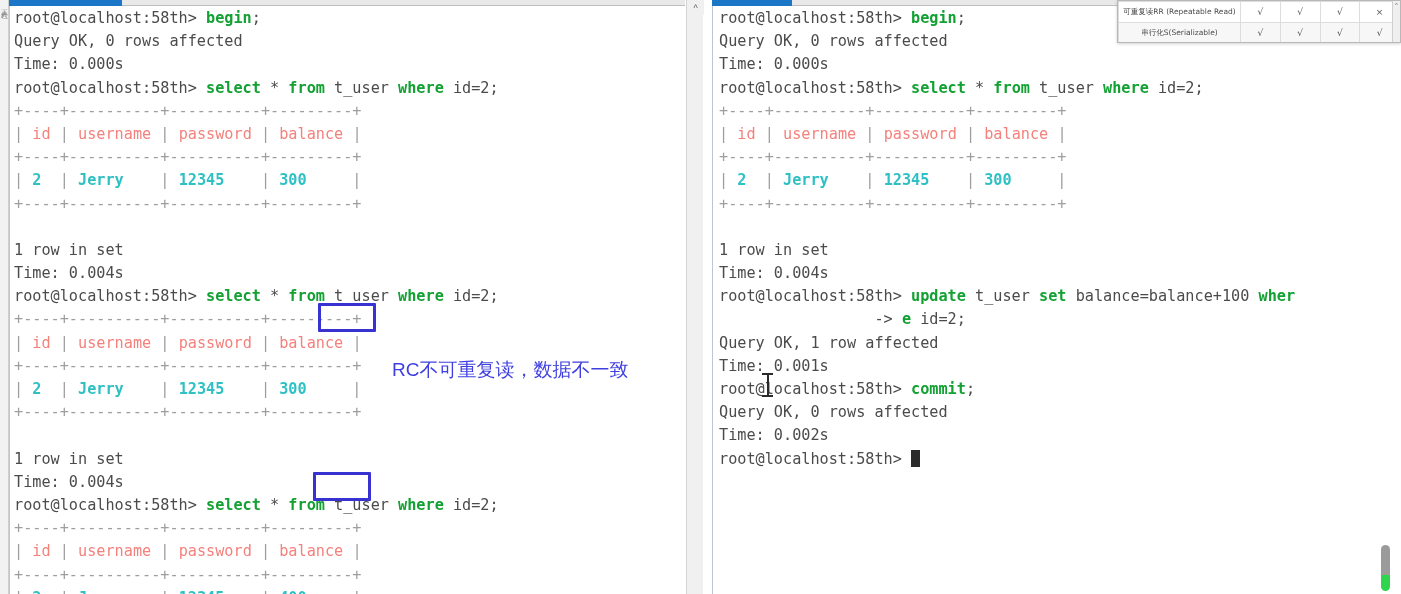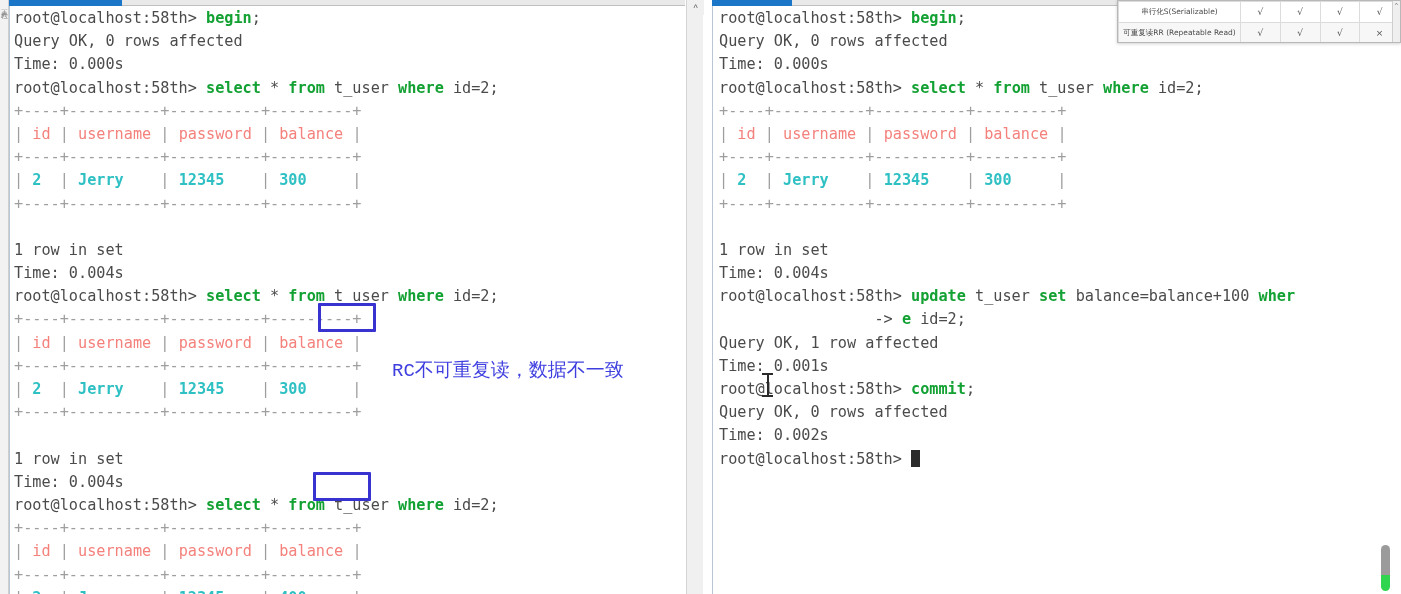--- a/index.html
+++ b/index.html
@@ -91,21 +91,21 @@
   .hl-box {
     position: absolute;
     border: 3px solid #3732d0;
     border-radius: 1px;
     pointer-events: none;
     z-index: 4;
   }
   .note-cn {
     position: absolute;
     color: #3f3fe0;
-    font-family: Liberation Mono, monospace;
+    font-family: Liberation Sans, sans-serif;
     font-size: 19px;
     white-space: nowrap;
     z-index: 4;
   }
 
   
   .scrollbar {
     position: absolute; top: 0;
     width: 17px; height: 594px;
     background: #f0f0f0;
@@ -239,32 +239,32 @@
 
   <div class="scrollbar" id="sb-right">
     <div class="sb-thumb"></div>
     <div class="sb-thumb-green"></div>
   </div>
 
   <div class="overlay-table">
     <table>
       <tbody id="overlay-body">
           <tr>
-            <td class="label">串行化S(Serializable)</td>
-            <td class="mark">√</td>
-            <td class="mark">√</td>
-            <td class="mark">√</td>
-            <td class="mark">√</td>
+            <td class="label">可重复读RR (Repeatable Read)</td>
+            <td class="mark">√</td>
+            <td class="mark">√</td>
+            <td class="mark">√</td>
+            <td class="mark">×</td>
           </tr>
           <tr>
-            <td class="label">可重复读RR (Repeatable Read)</td>
-            <td class="mark">√</td>
-            <td class="mark">√</td>
-            <td class="mark">√</td>
-            <td class="mark">×</td>
+            <td class="label">串行化S(Serializable)</td>
+            <td class="mark">√</td>
+            <td class="mark">√</td>
+            <td class="mark">√</td>
+            <td class="mark">√</td>
           </tr>
         </tbody>
     </table>
     <div class="overlay-scroll">
       <div class="up">^</div>
     </div>
   </div>
 
   <div class="ibeam">
     <div class="cap-t"></div>

